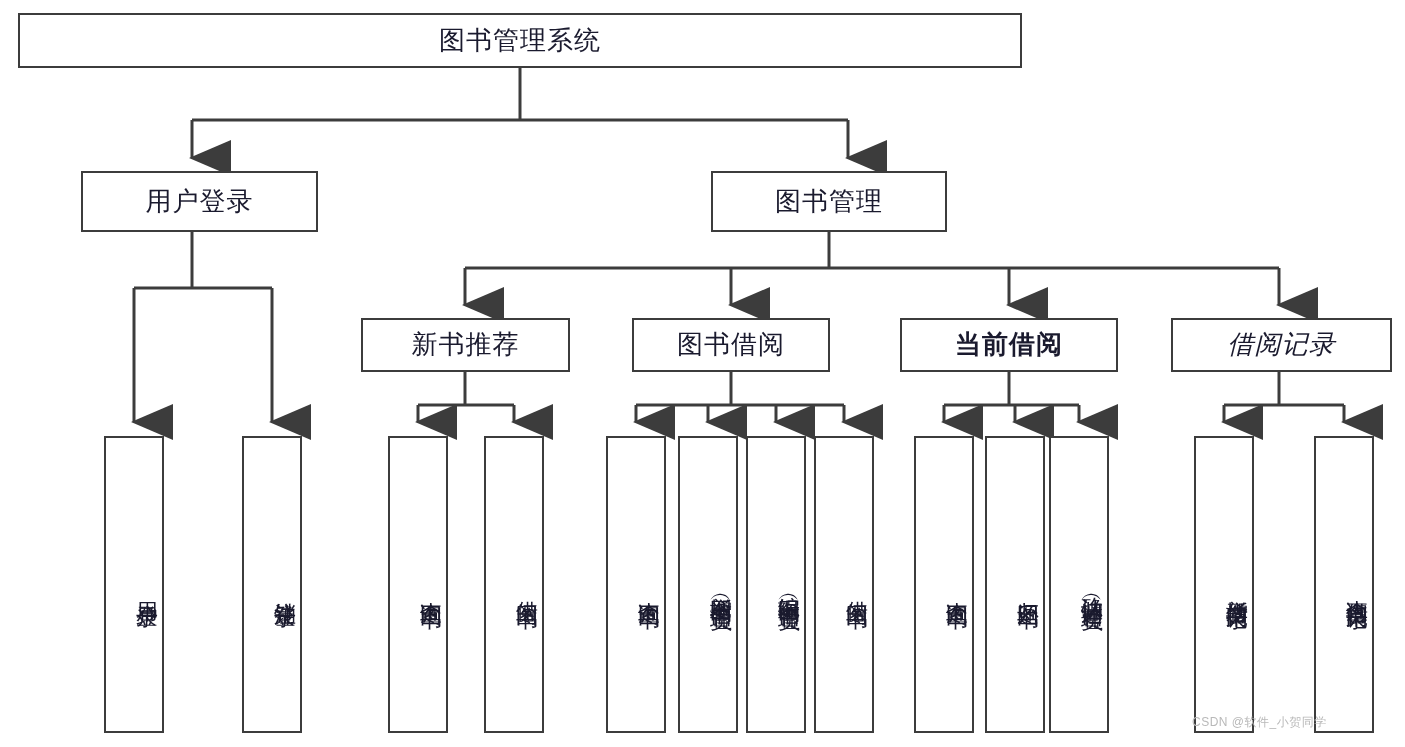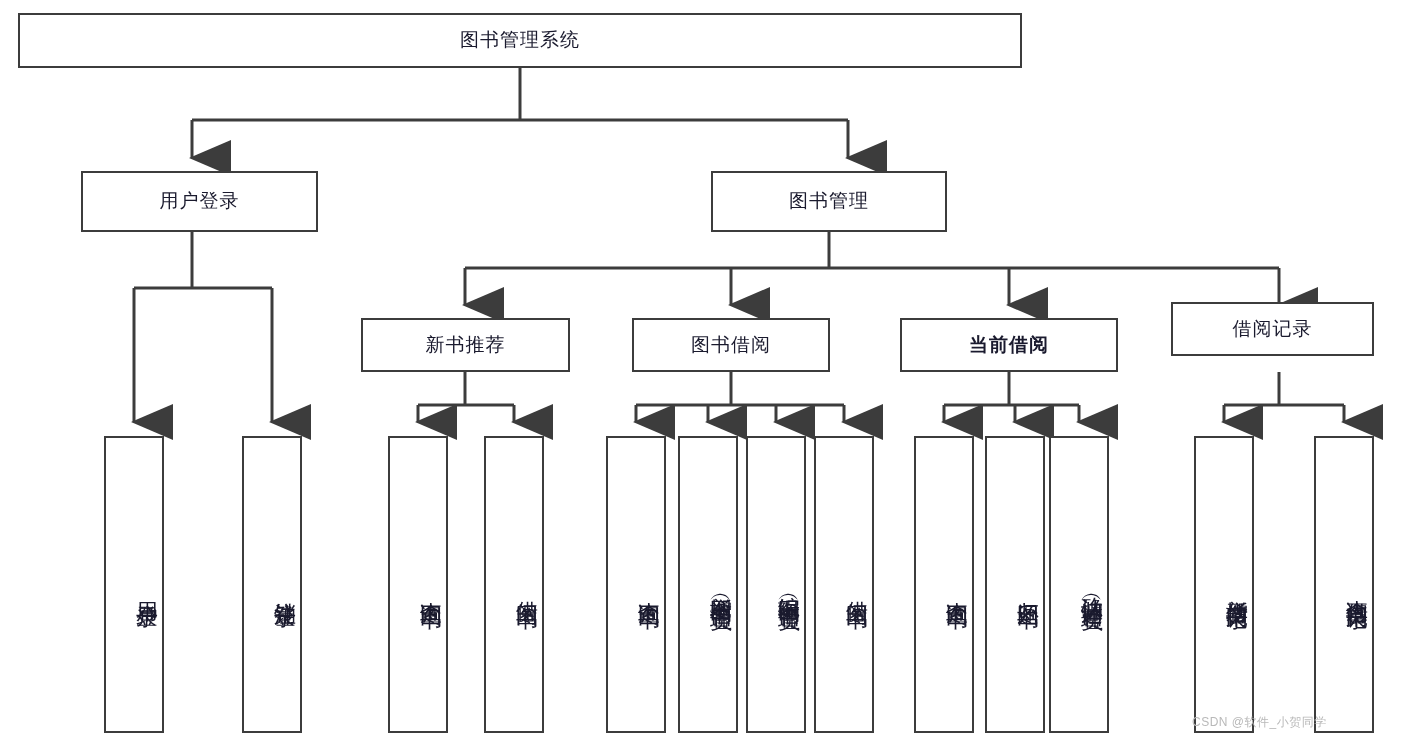--- a/index.html
+++ b/index.html
@@ -28,21 +28,21 @@
     position: absolute;
     box-sizing: border-box;
     border: 2px solid #3c3c3c;
     background: #ffffff;
     display: flex;
     align-items: center;
     justify-content: center;
     color: #1a1a2e;
   }
   .node-box.horiz {
-    font-size: 19px;
+    font-size: 26px;
     letter-spacing: 1px;
     line-height: 1.2;
   }
   .node-box.vert {
     writing-mode: vertical-rl;
     text-orientation: upright;
     font-size: 22px;
     letter-spacing: 2px;
     padding-top: 6px;
     align-items: flex-start;
@@ -134,21 +134,21 @@
 
   <div class="node-box horiz" id="node-l3-0" style="left: 361px; top: 318px; width: 209px; height: 54px;">
     <span class="node-label">新书推荐</span>
   </div>
   <div class="node-box horiz" id="node-l3-1" style="left: 632px; top: 318px; width: 198px; height: 54px;">
     <span class="node-label">图书借阅</span>
   </div>
   <div class="node-box horiz" id="node-l3-2" style="left: 900px; top: 318px; width: 218px; height: 54px; font-weight: bold;">
     <span class="node-label">当前借阅</span>
   </div>
-  <div class="node-box horiz" id="node-l3-3" style="left: 1171px; top: 302px; width: 203px; height: 54px;">
+  <div class="node-box horiz" id="node-l3-3" style="left: 1171px; top: 318px; width: 221px; height: 54px; font-style: italic;">
     <span class="node-label">借阅记录</span>
   </div>
 
   <div class="node-box vert" id="node-leaf-0" style="left: 104px; top: 436px; width: 60px; height: 297px;">
     <span class="node-label">用户登录</span>
   </div>
   <div class="node-box vert" id="node-leaf-1" style="left: 242px; top: 436px; width: 60px; height: 297px;">
     <span class="node-label">注销登录</span>
   </div>
   <div class="node-box vert" id="node-leaf-2" style="left: 388px; top: 436px; width: 60px; height: 297px;">

